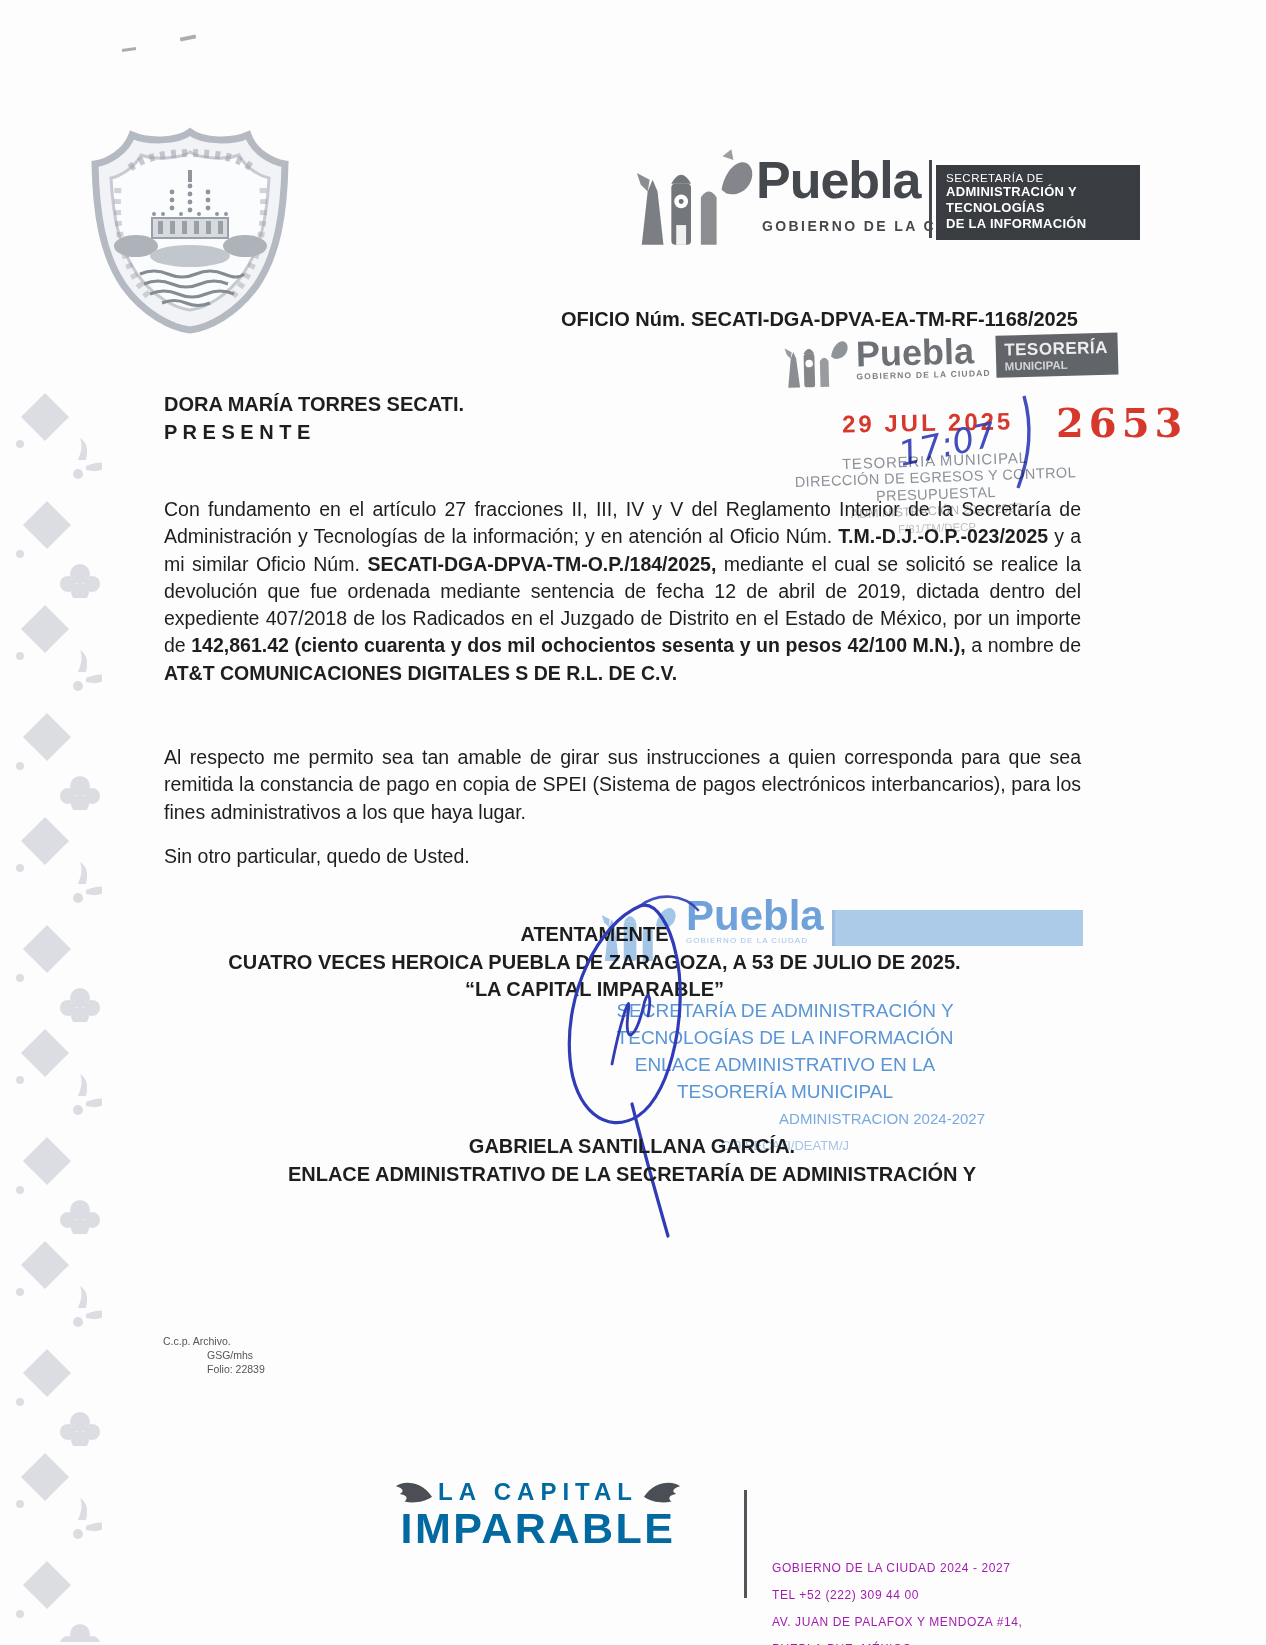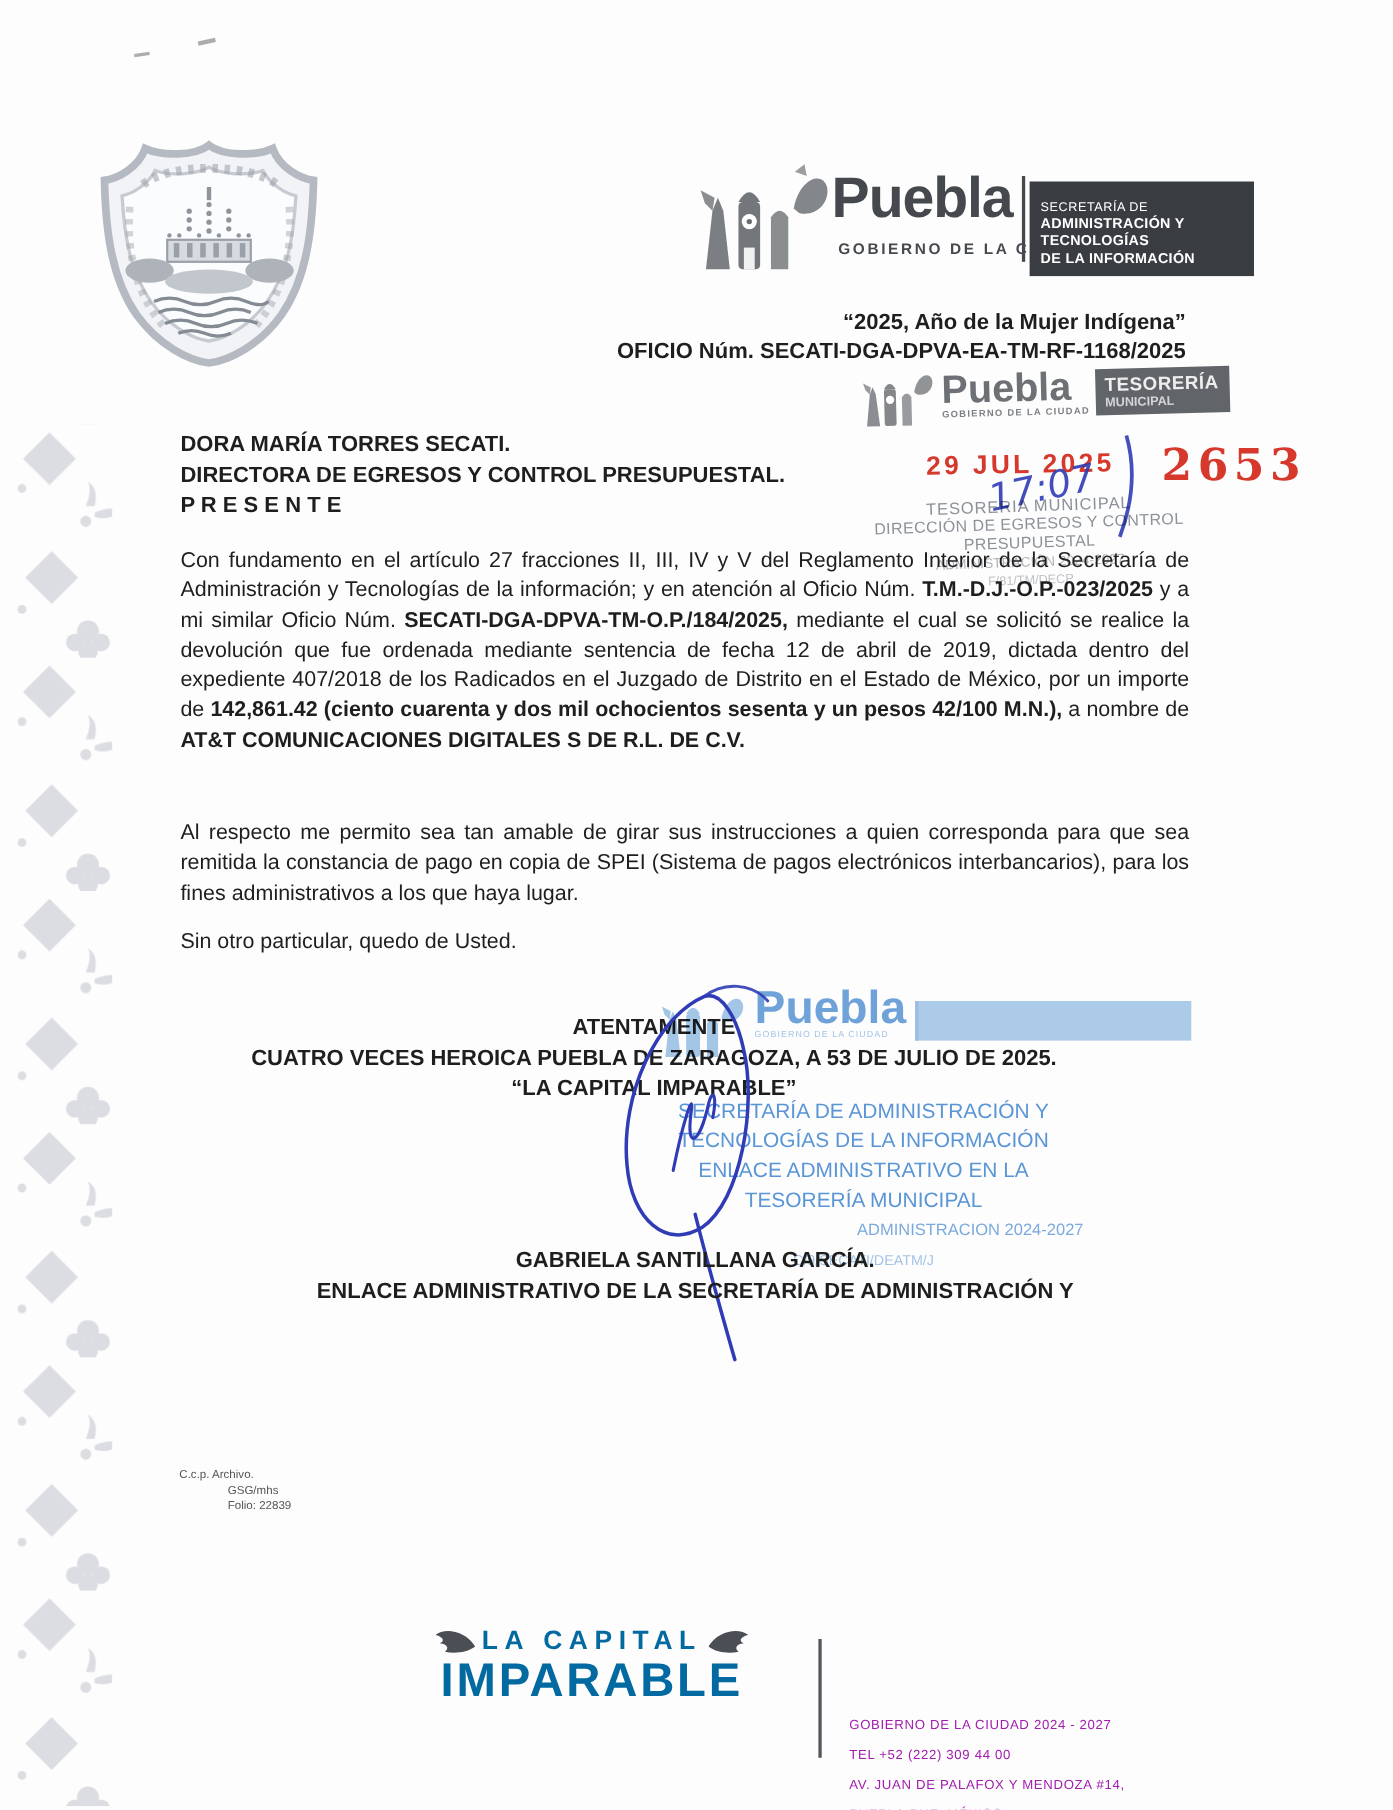--- a/index.html
+++ b/index.html
@@ -4,21 +4,21 @@
 <style>
   html,body{margin:0;padding:0;background:#fff;}
   .page{position:relative;width:1266px;height:1645px;background:#fdfdfd;overflow:hidden;
         font-family:"Liberation Sans",sans-serif;color:#1e1e1e;}
   .abs{position:absolute;}
   .b{font-weight:700;}
   
   .hdr-wordmark{left:756px;top:150px;font-size:52px;font-weight:700;color:#45484d;letter-spacing:-1px;}
   .hdr-tagline{left:762px;top:218px;font-size:14px;font-weight:700;letter-spacing:2.4px;color:#45484d;}
   .hdr-divider{left:929px;top:160px;width:3px;height:78px;background:#45484d;}
-  .hdr-badge{left:936px;top:165px;width:204px;background:#393d42;color:#fff;padding:18px 10px 8px;box-sizing:border-box;}
+  .hdr-badge{left:936px;top:165px;width:204px;background:#393d42;color:#fff;padding:7px 10px 8px;box-sizing:border-box;}
   .hdr-badge .l1{font-size:11.5px;font-weight:400;letter-spacing:.5px;}
   .hdr-badge .l2,.hdr-badge .l3{font-size:13px;font-weight:700;letter-spacing:.3px;line-height:16px;}
   
   .motto{left:600px;top:282px;width:478px;text-align:right;font-size:20px;font-weight:700;}
   .oficio{left:440px;top:308px;width:638px;text-align:right;font-size:20px;font-weight:700;}
   
   .treasury{left:780px;top:329px;display:flex;align-items:center;gap:6px;transform:rotate(-1.5deg);
             opacity:.88;mix-blend-mode:multiply;}
   .tre-word{font-size:36px;font-weight:700;color:#5a5e63;line-height:30px;}
   .tre-tag{font-size:8.5px;font-weight:700;letter-spacing:1.2px;color:#6b6f74;margin-top:2px;}
@@ -157,21 +157,20 @@
   </svg>
   <div class="abs hdr-wordmark">Puebla</div>
   <div class="abs hdr-tagline">GOBIERNO DE LA CIUDAD</div>
   <div class="abs hdr-divider"></div>
   <div class="abs hdr-badge">
     <div class="l1">SECRETARÍA DE</div>
     <div class="l2">ADMINISTRACIÓN Y TECNOLOGÍAS</div>
     <div class="l3">DE LA INFORMACIÓN</div>
   </div>
 
-  <div class="abs motto">“2025, Año de la Mujer Indígena”</div>
   <div class="abs oficio">OFICIO Núm. SECATI-DGA-DPVA-EA-TM-RF-1168/2025</div>
 
   <div class="abs treasury">
     <svg class="cluster" width="70" height="58" viewBox="0 0 130 105">
       <g fill="currentColor">
         <path d="M14 100 L20 46 L25 34 L30 46 L36 100 Z" opacity=".8"></path>
         <path d="M20 46 L13 39 L9 27 L22 34 Z" opacity=".7"></path>
         <rect x="44" y="38" width="20" height="62" rx="4" opacity=".85"></rect>
         <path d="M44 38 Q54 20 64 38 Z" opacity=".85"></path>
         <circle cx="54" cy="56" r="7" fill="#fff"></circle>
@@ -199,21 +198,20 @@
   <div class="abs receiver-stamp">
     <div class="r0">TESORERIA MUNICIPAL</div>
     <div class="r1">DIRECCIÓN DE EGRESOS Y CONTROL</div>
     <div class="r2">PRESUPUESTAL</div>
     <div class="r3">ADMINISTRACIÓN 2024-2027</div>
     <div class="r4">F/81/TM/DECP</div>
   </div>
 
   <div class="abs recipient">
     <div>DORA MARÍA TORRES SECATI.</div>
-    <div>DIRECTORA DE EGRESOS Y CONTROL PRESUPUESTAL.</div>
     <div>P R E S E N T E</div>
   </div>
 
   <div class="abs para p1"><span>Con fundamento en el artículo 27 fracciones II, III, IV y V del Reglamento Interior de la Secretaría de Administración y Tecnologías de la información; y en atención al Oficio Núm. </span><span class="b">T.M.-D.J.-O.P.-023/2025</span><span> y a mi similar Oficio Núm. </span><span class="b">SECATI-DGA-DPVA-TM-O.P./184/2025,</span><span> mediante el cual se solicitó se realice la devolución que fue ordenada mediante sentencia de fecha 12 de abril de 2019,  dictada dentro del expediente 407/2018 de los Radicados en el Juzgado de Distrito en el Estado de México, por un importe de </span><span class="b">142,861.42 (ciento cuarenta y dos mil ochocientos sesenta y un pesos 42/100 M.N.),</span><span> a nombre de </span><span class="b">AT&amp;T COMUNICACIONES DIGITALES S DE R.L. DE C.V.</span></div>
   <div class="abs para p2">Al respecto me permito sea tan amable de girar sus instrucciones a quien corresponda para que sea remitida la constancia de pago en copia de SPEI (Sistema de pagos electrónicos interbancarios), para los fines administrativos a los que haya lugar.</div>
   <div class="abs para p3">Sin otro particular, quedo de Usted.</div>
 
   <div class="abs closing">
     <div>ATENTAMENTE</div>
     <div>CUATRO VECES HEROICA PUEBLA DE ZARAGOZA, A 53 DE JULIO DE 2025.</div>

